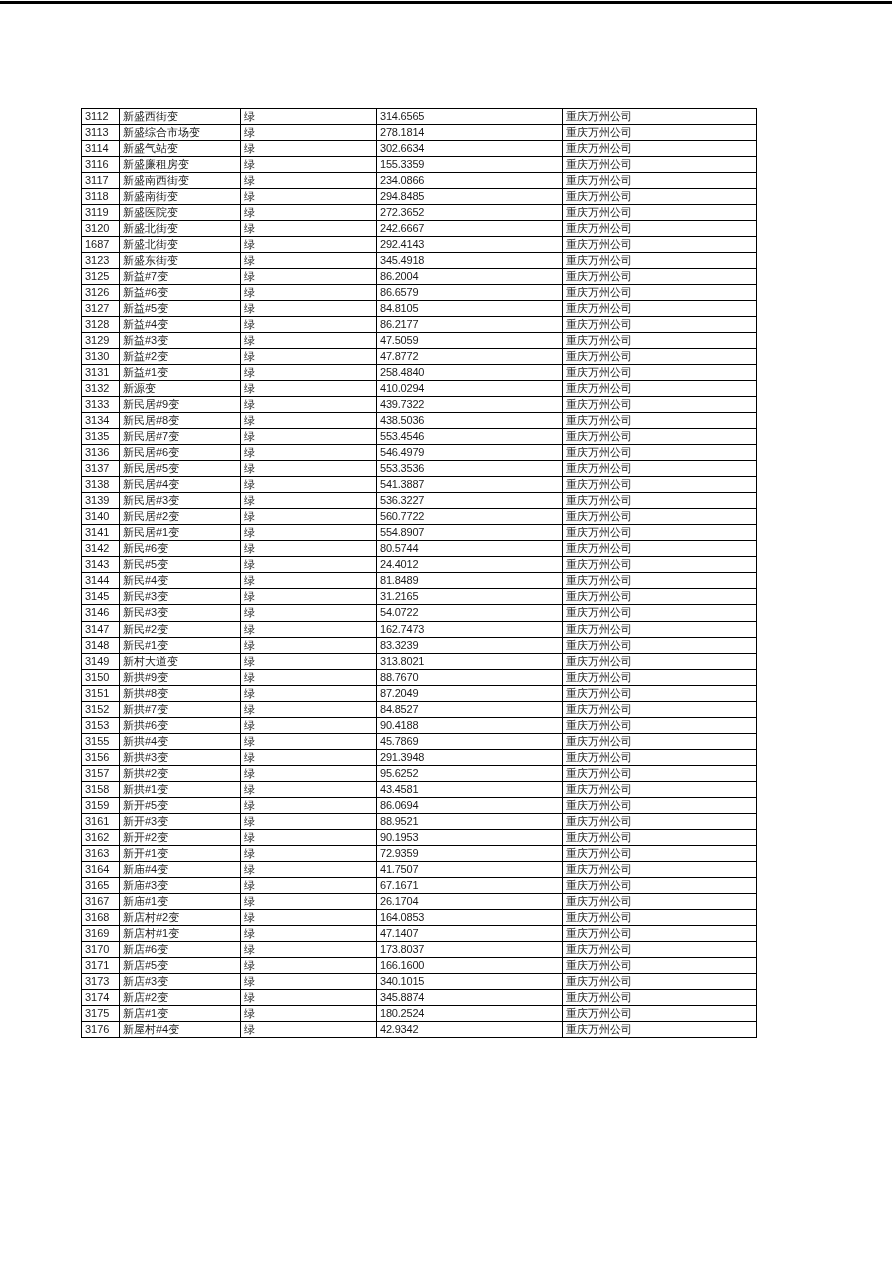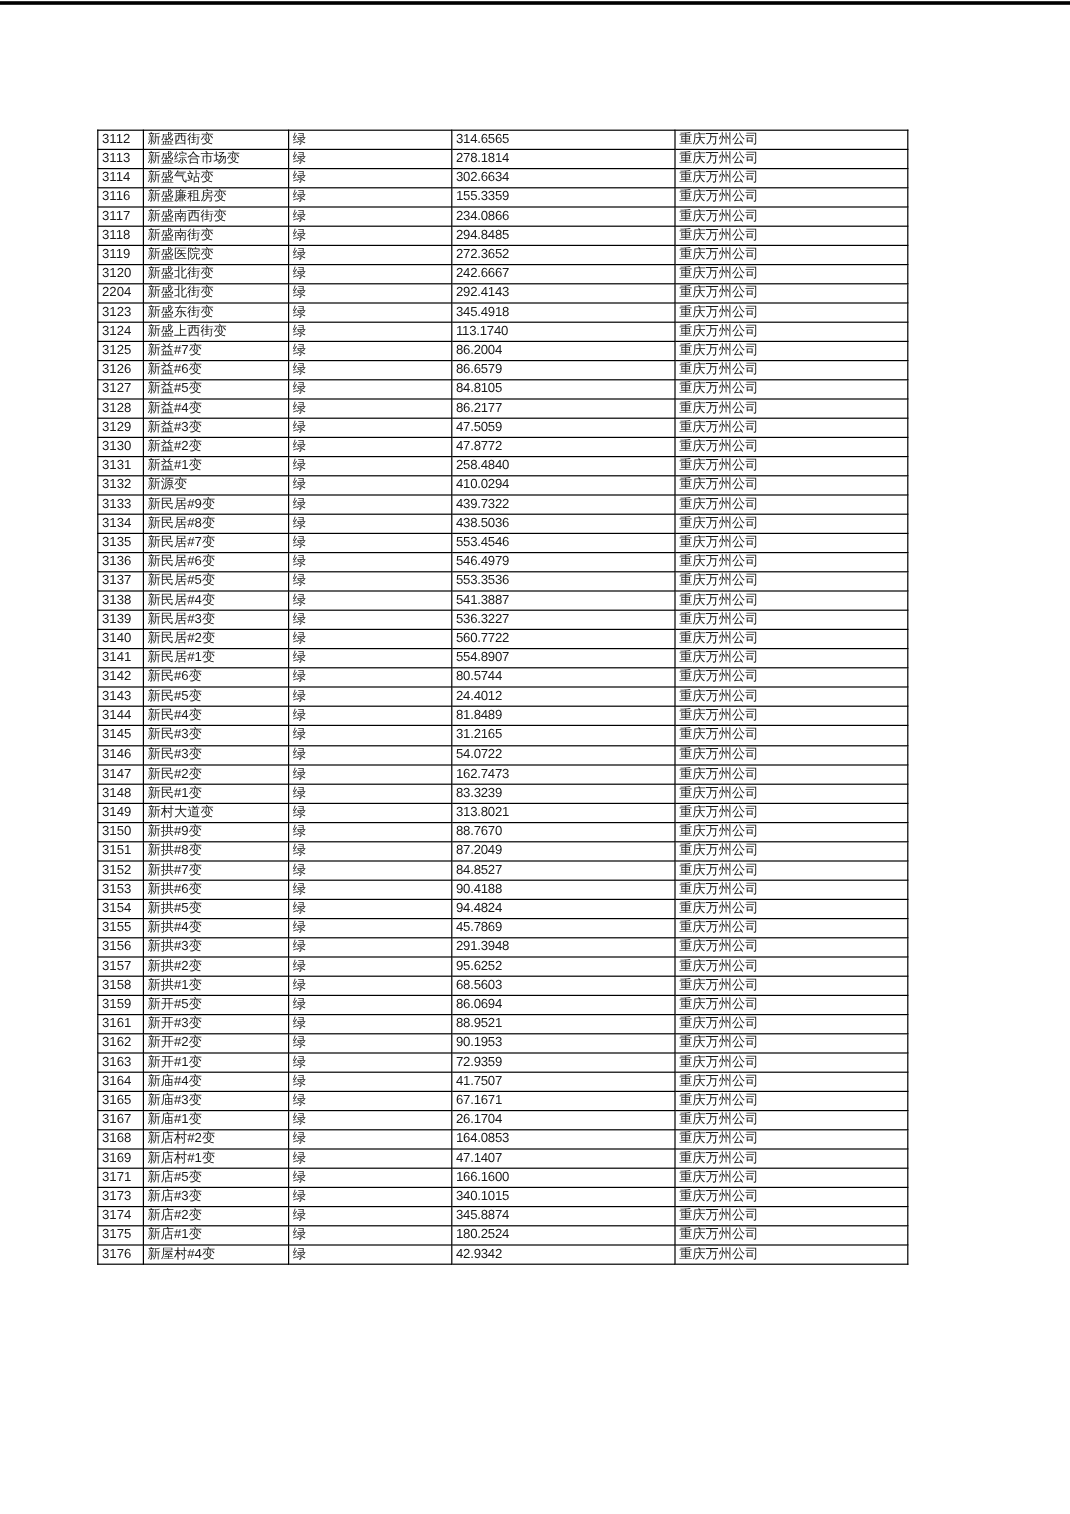--- a/index.html
+++ b/index.html
@@ -111,41 +111,34 @@
             <td class="col-company">重庆万州公司</td>
           </tr>
           <tr>
             <td class="col-id">3120</td>
             <td class="col-name">新盛北街变</td>
             <td class="col-status">绿</td>
             <td class="col-value">242.6667</td>
             <td class="col-company">重庆万州公司</td>
           </tr>
           <tr>
-            <td class="col-id">2204</td>
+            <td class="col-id">1687</td>
             <td class="col-name">新盛北街变</td>
             <td class="col-status">绿</td>
             <td class="col-value">292.4143</td>
             <td class="col-company">重庆万州公司</td>
           </tr>
           <tr>
             <td class="col-id">3123</td>
             <td class="col-name">新盛东街变</td>
             <td class="col-status">绿</td>
             <td class="col-value">345.4918</td>
             <td class="col-company">重庆万州公司</td>
           </tr>
           <tr>
-            <td class="col-id">3124</td>
-            <td class="col-name">新盛上西街变</td>
-            <td class="col-status">绿</td>
-            <td class="col-value">113.1740</td>
-            <td class="col-company">重庆万州公司</td>
-          </tr>
-          <tr>
             <td class="col-id">3125</td>
             <td class="col-name">新益#7变</td>
             <td class="col-status">绿</td>
             <td class="col-value">86.2004</td>
             <td class="col-company">重庆万州公司</td>
           </tr>
           <tr>
             <td class="col-id">3126</td>
             <td class="col-name">新益#6变</td>
             <td class="col-status">绿</td>
@@ -335,27 +328,20 @@
             <td class="col-company">重庆万州公司</td>
           </tr>
           <tr>
             <td class="col-id">3153</td>
             <td class="col-name">新拱#6变</td>
             <td class="col-status">绿</td>
             <td class="col-value">90.4188</td>
             <td class="col-company">重庆万州公司</td>
           </tr>
           <tr>
-            <td class="col-id">3154</td>
-            <td class="col-name">新拱#5变</td>
-            <td class="col-status">绿</td>
-            <td class="col-value">94.4824</td>
-            <td class="col-company">重庆万州公司</td>
-          </tr>
-          <tr>
             <td class="col-id">3155</td>
             <td class="col-name">新拱#4变</td>
             <td class="col-status">绿</td>
             <td class="col-value">45.7869</td>
             <td class="col-company">重庆万州公司</td>
           </tr>
           <tr>
             <td class="col-id">3156</td>
             <td class="col-name">新拱#3变</td>
             <td class="col-status">绿</td>
@@ -366,21 +352,21 @@
             <td class="col-id">3157</td>
             <td class="col-name">新拱#2变</td>
             <td class="col-status">绿</td>
             <td class="col-value">95.6252</td>
             <td class="col-company">重庆万州公司</td>
           </tr>
           <tr>
             <td class="col-id">3158</td>
             <td class="col-name">新拱#1变</td>
             <td class="col-status">绿</td>
-            <td class="col-value">68.5603</td>
+            <td class="col-value">43.4581</td>
             <td class="col-company">重庆万州公司</td>
           </tr>
           <tr>
             <td class="col-id">3159</td>
             <td class="col-name">新开#5变</td>
             <td class="col-status">绿</td>
             <td class="col-value">86.0694</td>
             <td class="col-company">重庆万州公司</td>
           </tr>
           <tr>
@@ -430,20 +416,27 @@
             <td class="col-name">新店村#2变</td>
             <td class="col-status">绿</td>
             <td class="col-value">164.0853</td>
             <td class="col-company">重庆万州公司</td>
           </tr>
           <tr>
             <td class="col-id">3169</td>
             <td class="col-name">新店村#1变</td>
             <td class="col-status">绿</td>
             <td class="col-value">47.1407</td>
+            <td class="col-company">重庆万州公司</td>
+          </tr>
+          <tr>
+            <td class="col-id">3170</td>
+            <td class="col-name">新店#6变</td>
+            <td class="col-status">绿</td>
+            <td class="col-value">173.8037</td>
             <td class="col-company">重庆万州公司</td>
           </tr>
           <tr>
             <td class="col-id">3171</td>
             <td class="col-name">新店#5变</td>
             <td class="col-status">绿</td>
             <td class="col-value">166.1600</td>
             <td class="col-company">重庆万州公司</td>
           </tr>
           <tr>

